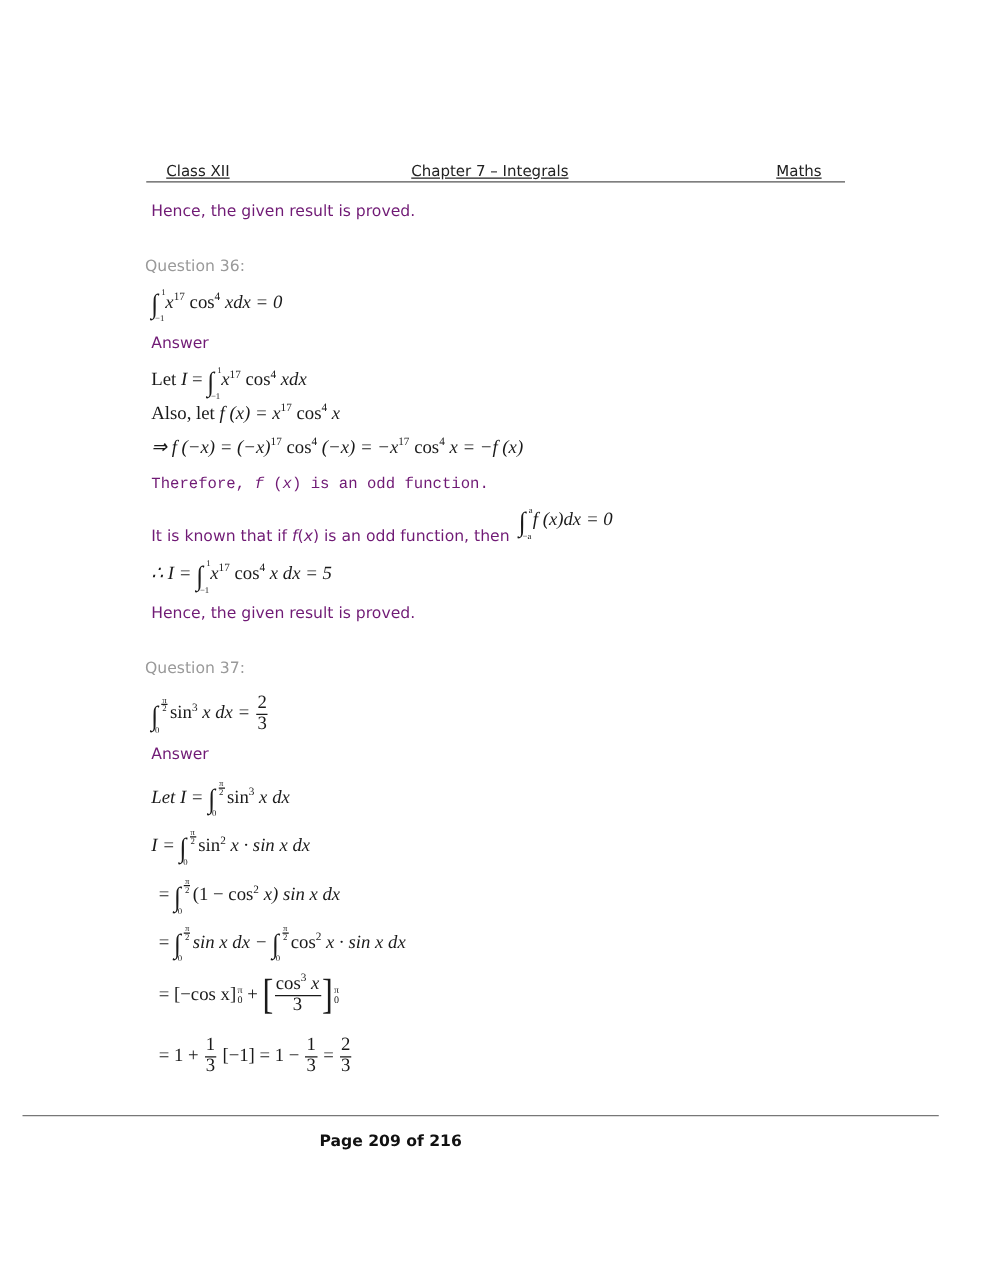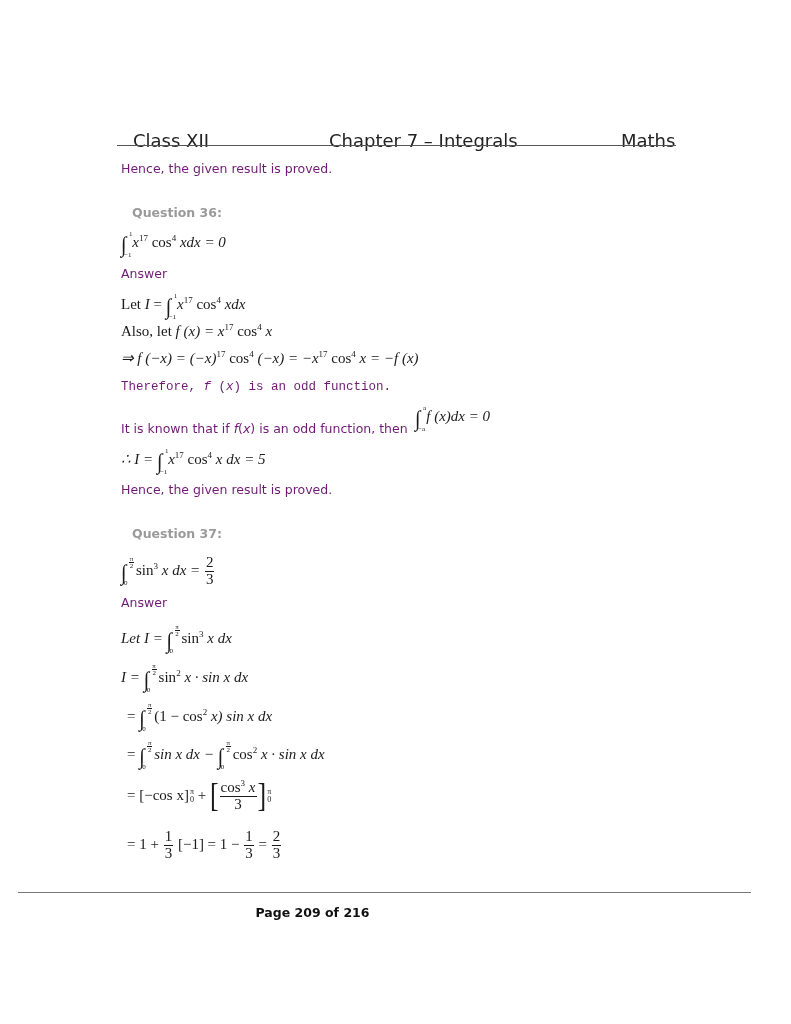--- a/index.html
+++ b/index.html
@@ -1,22 +1,22 @@
 <!DOCTYPE html>
 <html><head>
 <meta charset="utf-8">
 <style>
   html, body { margin: 0; padding: 0; background: #ffffff; }
   body { width: 791px; height: 1024px; position: relative; overflow: hidden;
          font-family: "DejaVu Sans", sans-serif; color: #1a1a1a; }
   .abs { position: absolute; }
-  .hdr { font-size: 18px; top: 130px; color: #222; }
+  .hdr { font-size: 12px; top: 130px; color: #222; text-decoration: underline; }
   .hdr-line { position: absolute; left: 117px; width: 559px; top: 145px; height: 0; border-top: 1.5px solid #555; }
   .txt { font-size: 12.5px; left: 121px; color: #701a75; white-space: nowrap; text-align: center; }
-  .qtitle { font-size: 12.5px; left: 132px; color: #9a9a9a; font-weight: bold; }
+  .qtitle { font-size: 12.5px; left: 116px; color: #9a9a9a; font-weight: normal; }
   .math { font-family: "Liberation Serif", serif; font-size: 15px; left: 121px; color: #1a1a1a; white-space: nowrap; line-height: 1; }
   .math i { font-style: italic; }
   .int { display: inline-block; position: relative; font-size: 20px; line-height: 1; vertical-align: -4px; margin-right: 2px; }
   .int .sym { display: inline-block; transform: scaleY(1.1); }
   .int .lim-up { position: absolute; font-size: 7px; left: 8px; top: -3px; }
   .int .lim-dn { position: absolute; font-size: 7px; left: 3px; bottom: -5px; }
   .int .lim-frac { position: absolute; font-size: 7px; left: 8px; top: -6px; display: inline-flex; flex-direction: column; align-items: center; line-height: 0.9; }
   .int .lim-frac .bar { border-top: 0.8px solid #1a1a1a; width: 5px; }
   sup.s { font-size: 9px; vertical-align: 6px; line-height: 0; }
   .frac { display: inline-flex; flex-direction: column; align-items: center; vertical-align: middle; line-height: 1.05; margin: 0 1px; }

